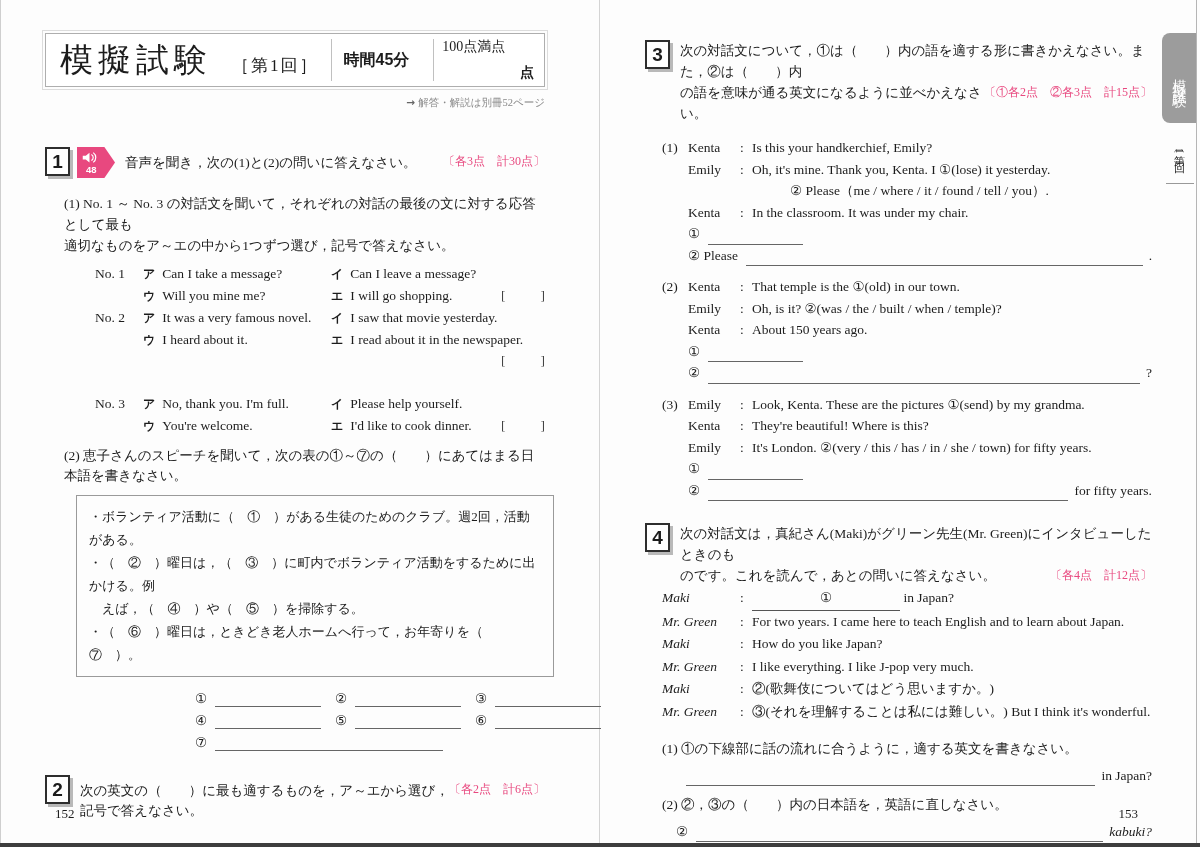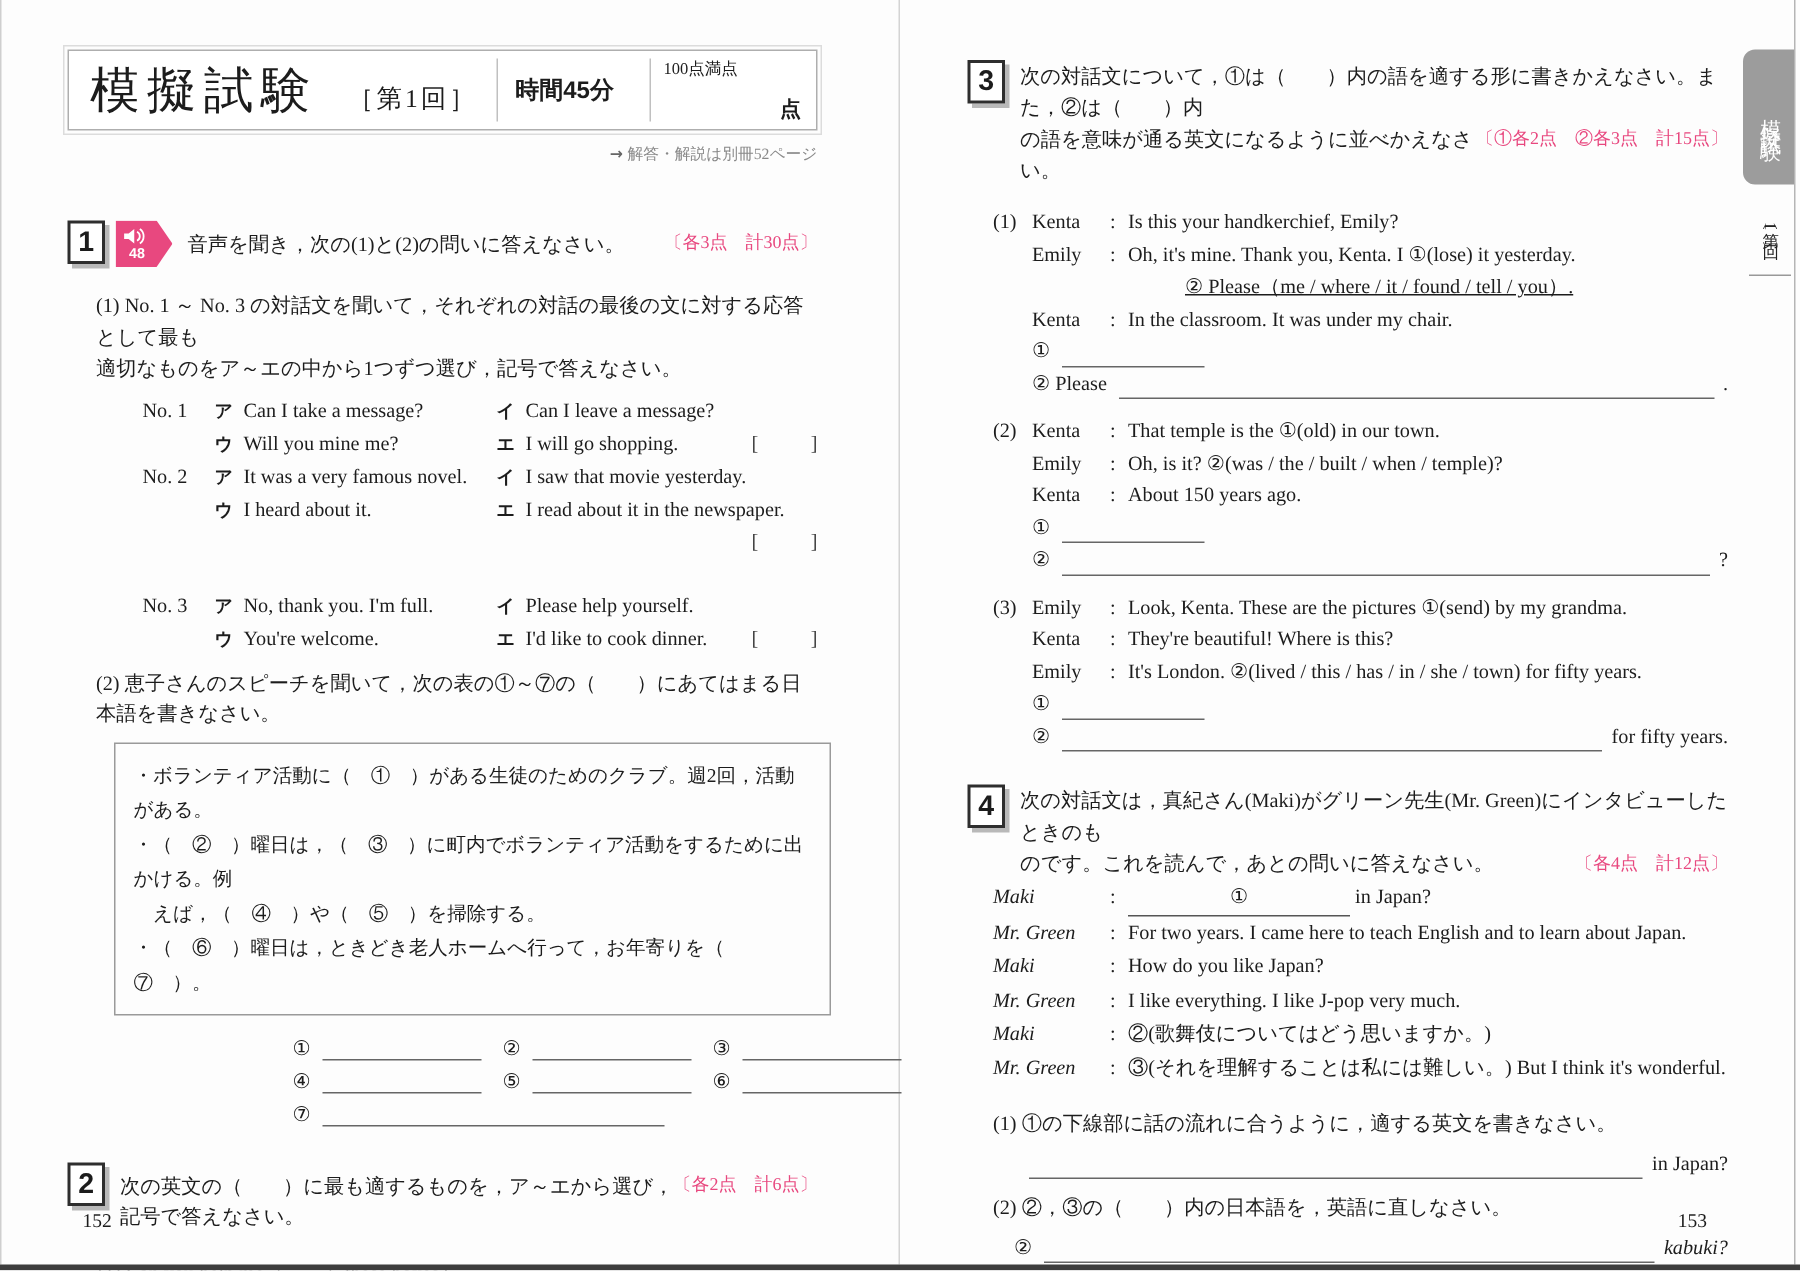--- a/index.html
+++ b/index.html
@@ -15,21 +15,21 @@
   .bbar  { position:absolute; left:0; bottom:0; width:100%; height:4px; background:#3d3d3d; }
 
   
   .hbox { margin-top:33px; height:54px; border:1px solid #aeaeae; outline:1px solid #dcdcdc; outline-offset:2px;
           display:flex; align-items:center; background:#fff; }
   .htitle { font-size:33px; letter-spacing:5px; margin-left:14px; white-space:nowrap; }
   .hround { font-size:17px; margin:10px 0 0 20px; letter-spacing:2px; white-space:nowrap; }
   .hsep { width:1px; align-self:stretch; background:#c0c0c0; margin:5px 0 5px 12px; }
   .htime { font-family:"Liberation Sans",sans-serif; font-weight:bold; font-size:16px; padding:0 12px; white-space:nowrap; }
   .hscore { flex:1; align-self:stretch; position:relative; }
-  .hfull { position:absolute; top:4px; left:8px; font-size:11px; }
+  .hfull { position:absolute; top:4px; left:8px; font-size:14px; }
   .hten  { position:absolute; bottom:4px; right:10px; font-size:14px; font-weight:bold; font-family:"Liberation Sans",sans-serif; }
   .note { margin-top:9px; text-align:right; font-size:10.5px; color:#888; }
   .note .arr { color:#666; font-weight:bold; margin-right:3px; font-family:"DejaVu Sans",sans-serif; }
 
   
   .sechead { display:flex; align-items:flex-start; }
   .numbox { flex:0 0 25px; height:29px; border:2px solid #2e2e2e; box-shadow:3px 3px 0 #b9b9b9; background:#fff;
             font-family:"Liberation Sans",sans-serif; font-weight:bold; font-size:19px;
             display:flex; align-items:center; justify-content:center; }
   .badge { margin-left:7px; width:38px; height:31px; background:#e8487f;
@@ -70,21 +70,21 @@
   .s2c { flex:0 0 122px; }
   .s2c4 { flex:0 0 auto; }
 
   
   .dset { margin-left:17px; margin-top:13px; line-height:21.5px; }
   .drow { display:flex; }
   .qlab { flex:0 0 26px; }
   .dn { flex:0 0 52px; }
   .dc { flex:0 0 12px; }
   .dt { flex:1; }
-  .ind38 { padding-left:38px;text-decoration:underline; }
+  .ind38 { padding-left:38px; }
   .arow { display:flex; align-items:flex-end; height:21.5px; }
   .aline { border-bottom:1px solid #666; height:15px; }
   .w95 { width:95px; }
   .grow { flex:1; }
   .atail { margin-left:6px; white-space:nowrap; }
 
   .d4set { margin-left:17px; margin-top:1px; line-height:22.5px; }
   .dn4 { flex:0 0 78px; font-style:italic; }
   .blank { display:inline-block; border-bottom:1px solid #555; }
   .b150 { width:148px; text-align:center; }
@@ -368,21 +368,21 @@
       <div class="drow">
           <span class="qlab"></span>
           <span class="dn">Kenta</span>
           <span class="dc">:</span>
           <span class="dt">They're beautiful!  Where is this?</span>
         </div>
       <div class="drow">
           <span class="qlab"></span>
           <span class="dn">Emily</span>
           <span class="dc">:</span>
-          <span class="dt">It's London.  ②(lived / this / has / in / she / town) for fifty years.</span>
+          <span class="dt">It's London.  ②(very / this / has / in / she / town) for fifty years.</span>
         </div>
       <div class="arow">
           <span class="qlab"></span>
           <span class="anum">①</span>
           <span class="aline w95"></span>
         </div>
       <div class="arow">
           <span class="qlab"></span>
           <span class="anum">②</span>
           <span class="aline grow"></span>

